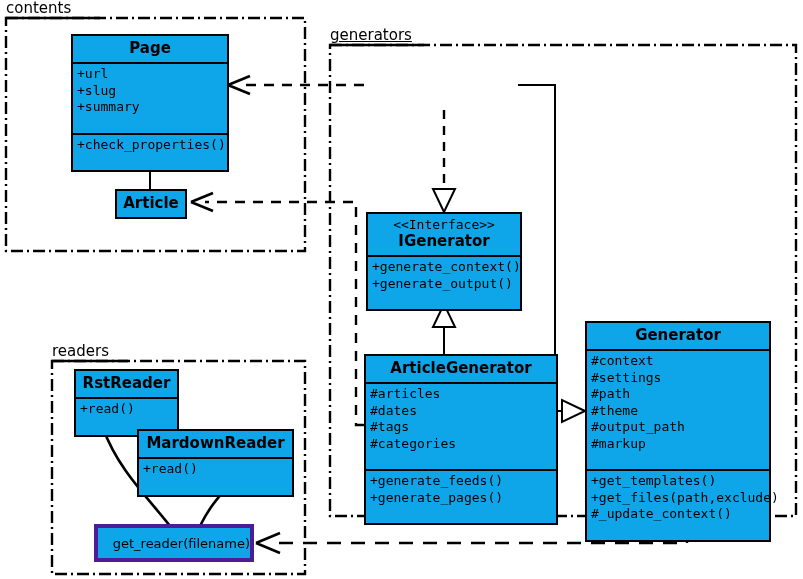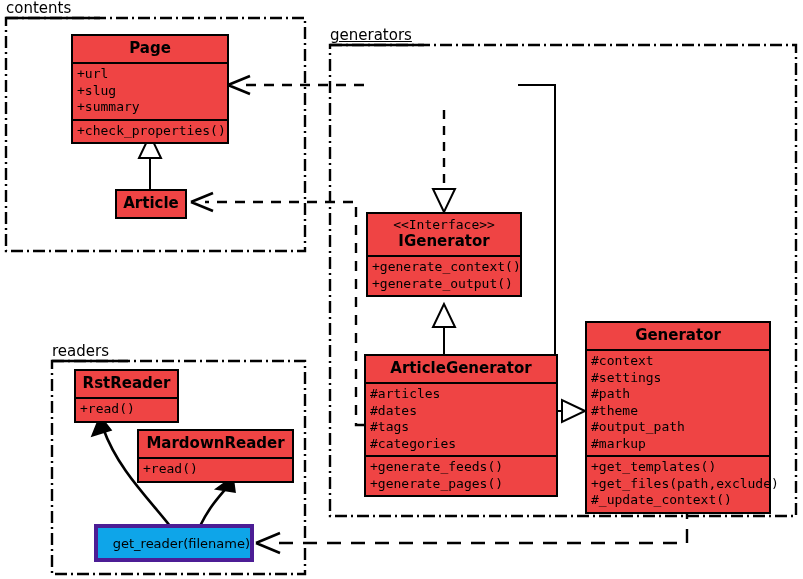--- a/index.html
+++ b/index.html
@@ -33,21 +33,21 @@
     font-size: 15px;
     color: #000000;
     white-space: nowrap;
     line-height: 16px;
   }
   
   .umlbox {
     position: absolute;
     box-sizing: border-box;
     border: 2px solid #000000;
-    background: #ef4444;
+    background: #0ea5e9;
     z-index: 5;
   }
   .uml-name {
     font-family: "DejaVu Sans", sans-serif;
     font-weight: bold;
     font-size: 15px;
     text-align: center;
     color: #000000;
     padding: 4px 6px 5px 6px;
     line-height: 17px;
@@ -62,21 +62,21 @@
     line-height: 16px;
     padding-top: 3px;
   }
   .uml-sep {
     border-top: 2px solid #000000;
   }
   .uml-compart {
     font-family: "DejaVu Sans Mono", monospace;
     font-size: 13px;
     color: #000000;
-    padding: 2px 3px 3px 4px;
+    padding: 2px 3px 17px 4px;
     line-height: 16.5px;
     white-space: nowrap;
   }
   .uml-compart div { white-space: nowrap; }
   .func-box {
     position: absolute;
     box-sizing: border-box;
     border: 4px solid #4c1d95;
     background: #0ea5e9;
     z-index: 5;

